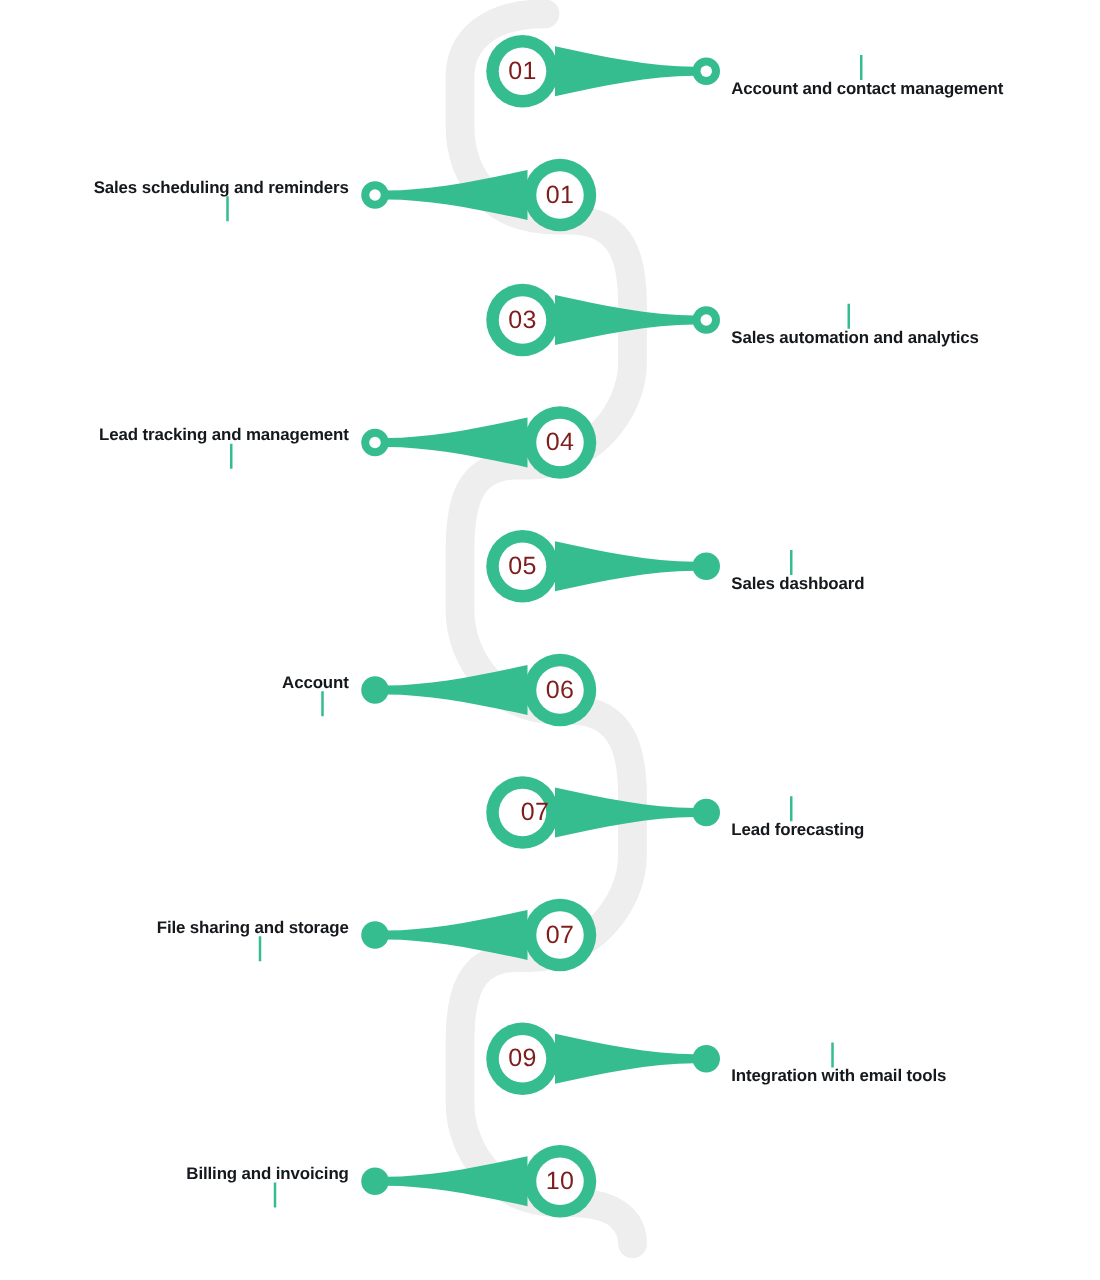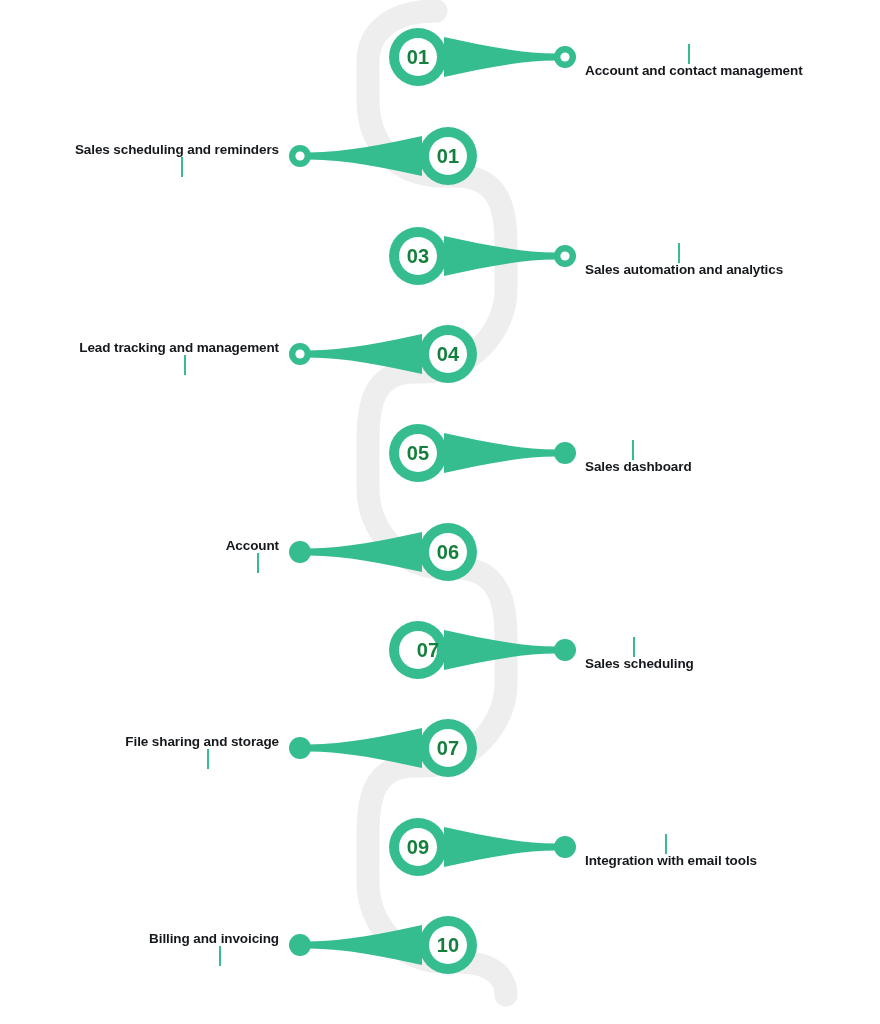--- a/index.html
+++ b/index.html
@@ -67,22 +67,22 @@
   
   .pin-number {
     position: absolute;
     width: 52px;
     height: 52px;
     top: -26px;
     display: flex;
     align-items: center;
     justify-content: center;
     font-size: 20px;
-    font-weight: bold;
-    color: #15803d;
+    font-weight: normal;
+    color: #7f1d1d;
     letter-spacing: 0.2px;
     pointer-events: none;
   }
 </style>
 </head>
 <body>
 
 <div id="canvas">
 
   <svg id="snake-svg" viewBox="0 0 880 1024" xmlns="http://www.w3.org/2000/svg">
@@ -213,21 +213,21 @@
       <path d="M 444 -20 C 481 -12, 520 -3.6, 556 -3.6 L 556 3.6 C 520 3.6, 481 12, 444 20 Z"></path>
       <circle cx="565" cy="0" r="11"></circle>
 
       <circle cx="418" cy="0" r="29"></circle>
       <circle cx="418" cy="0" r="19" fill="#ffffff"></circle>
     </g>
   </svg>
         <div class="pin-number" style="left:402px">07</div>
         <div class="label-block right-side">
           <span class="label-divider"></span>
-           <span class="label-text">Sales scheduling</span>
+           <span class="label-text">Lead forecasting</span>
         </div>
       </div>
       <div class="pin-row" style="top: 748px;">
   <svg class="pin-svg" width="880" height="120" viewBox="0 -60 880 120" style="position:absolute;left:0;top:-60px;overflow:visible">
     <g fill="#35bd8f">
       <path d="M 422 -20 C 385 -12, 345 -3.6, 309 -3.6 L 309 3.6 C 345 3.6, 385 12, 422 20 Z"></path>
       <circle cx="300" cy="0" r="11"></circle>
 
       <circle cx="448" cy="0" r="29"></circle>
       <circle cx="448" cy="0" r="19" fill="#ffffff"></circle>

